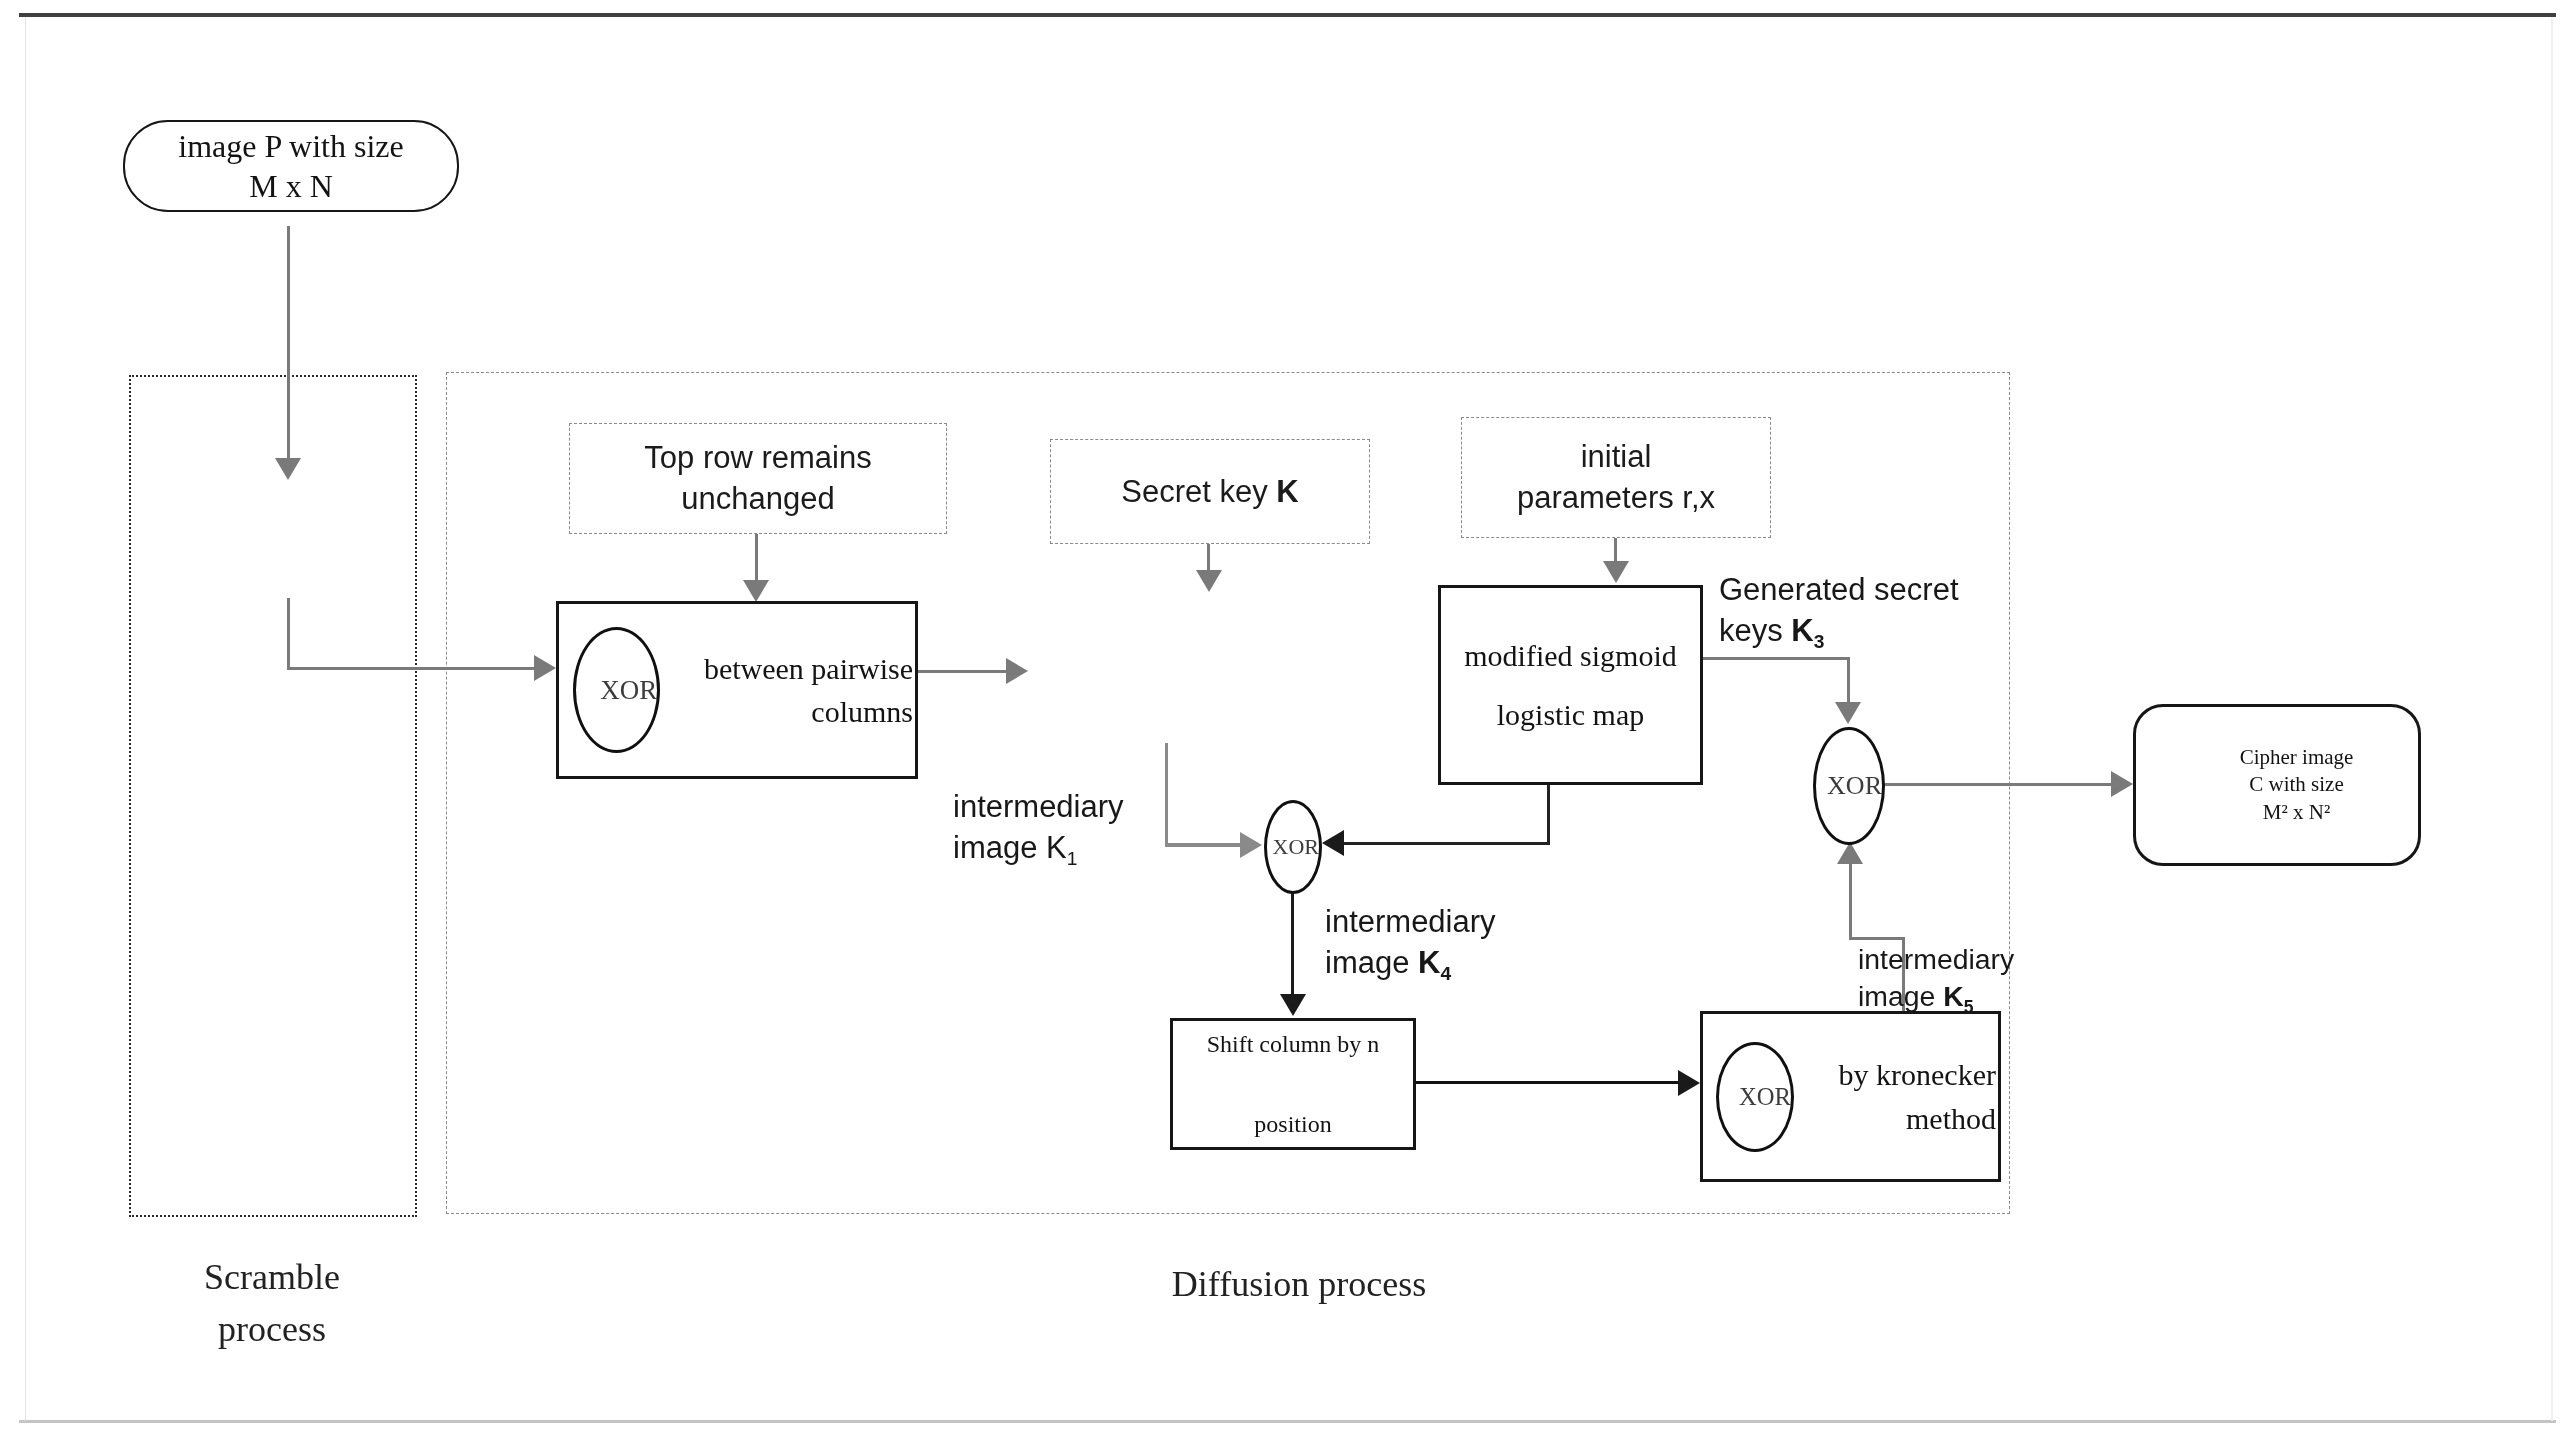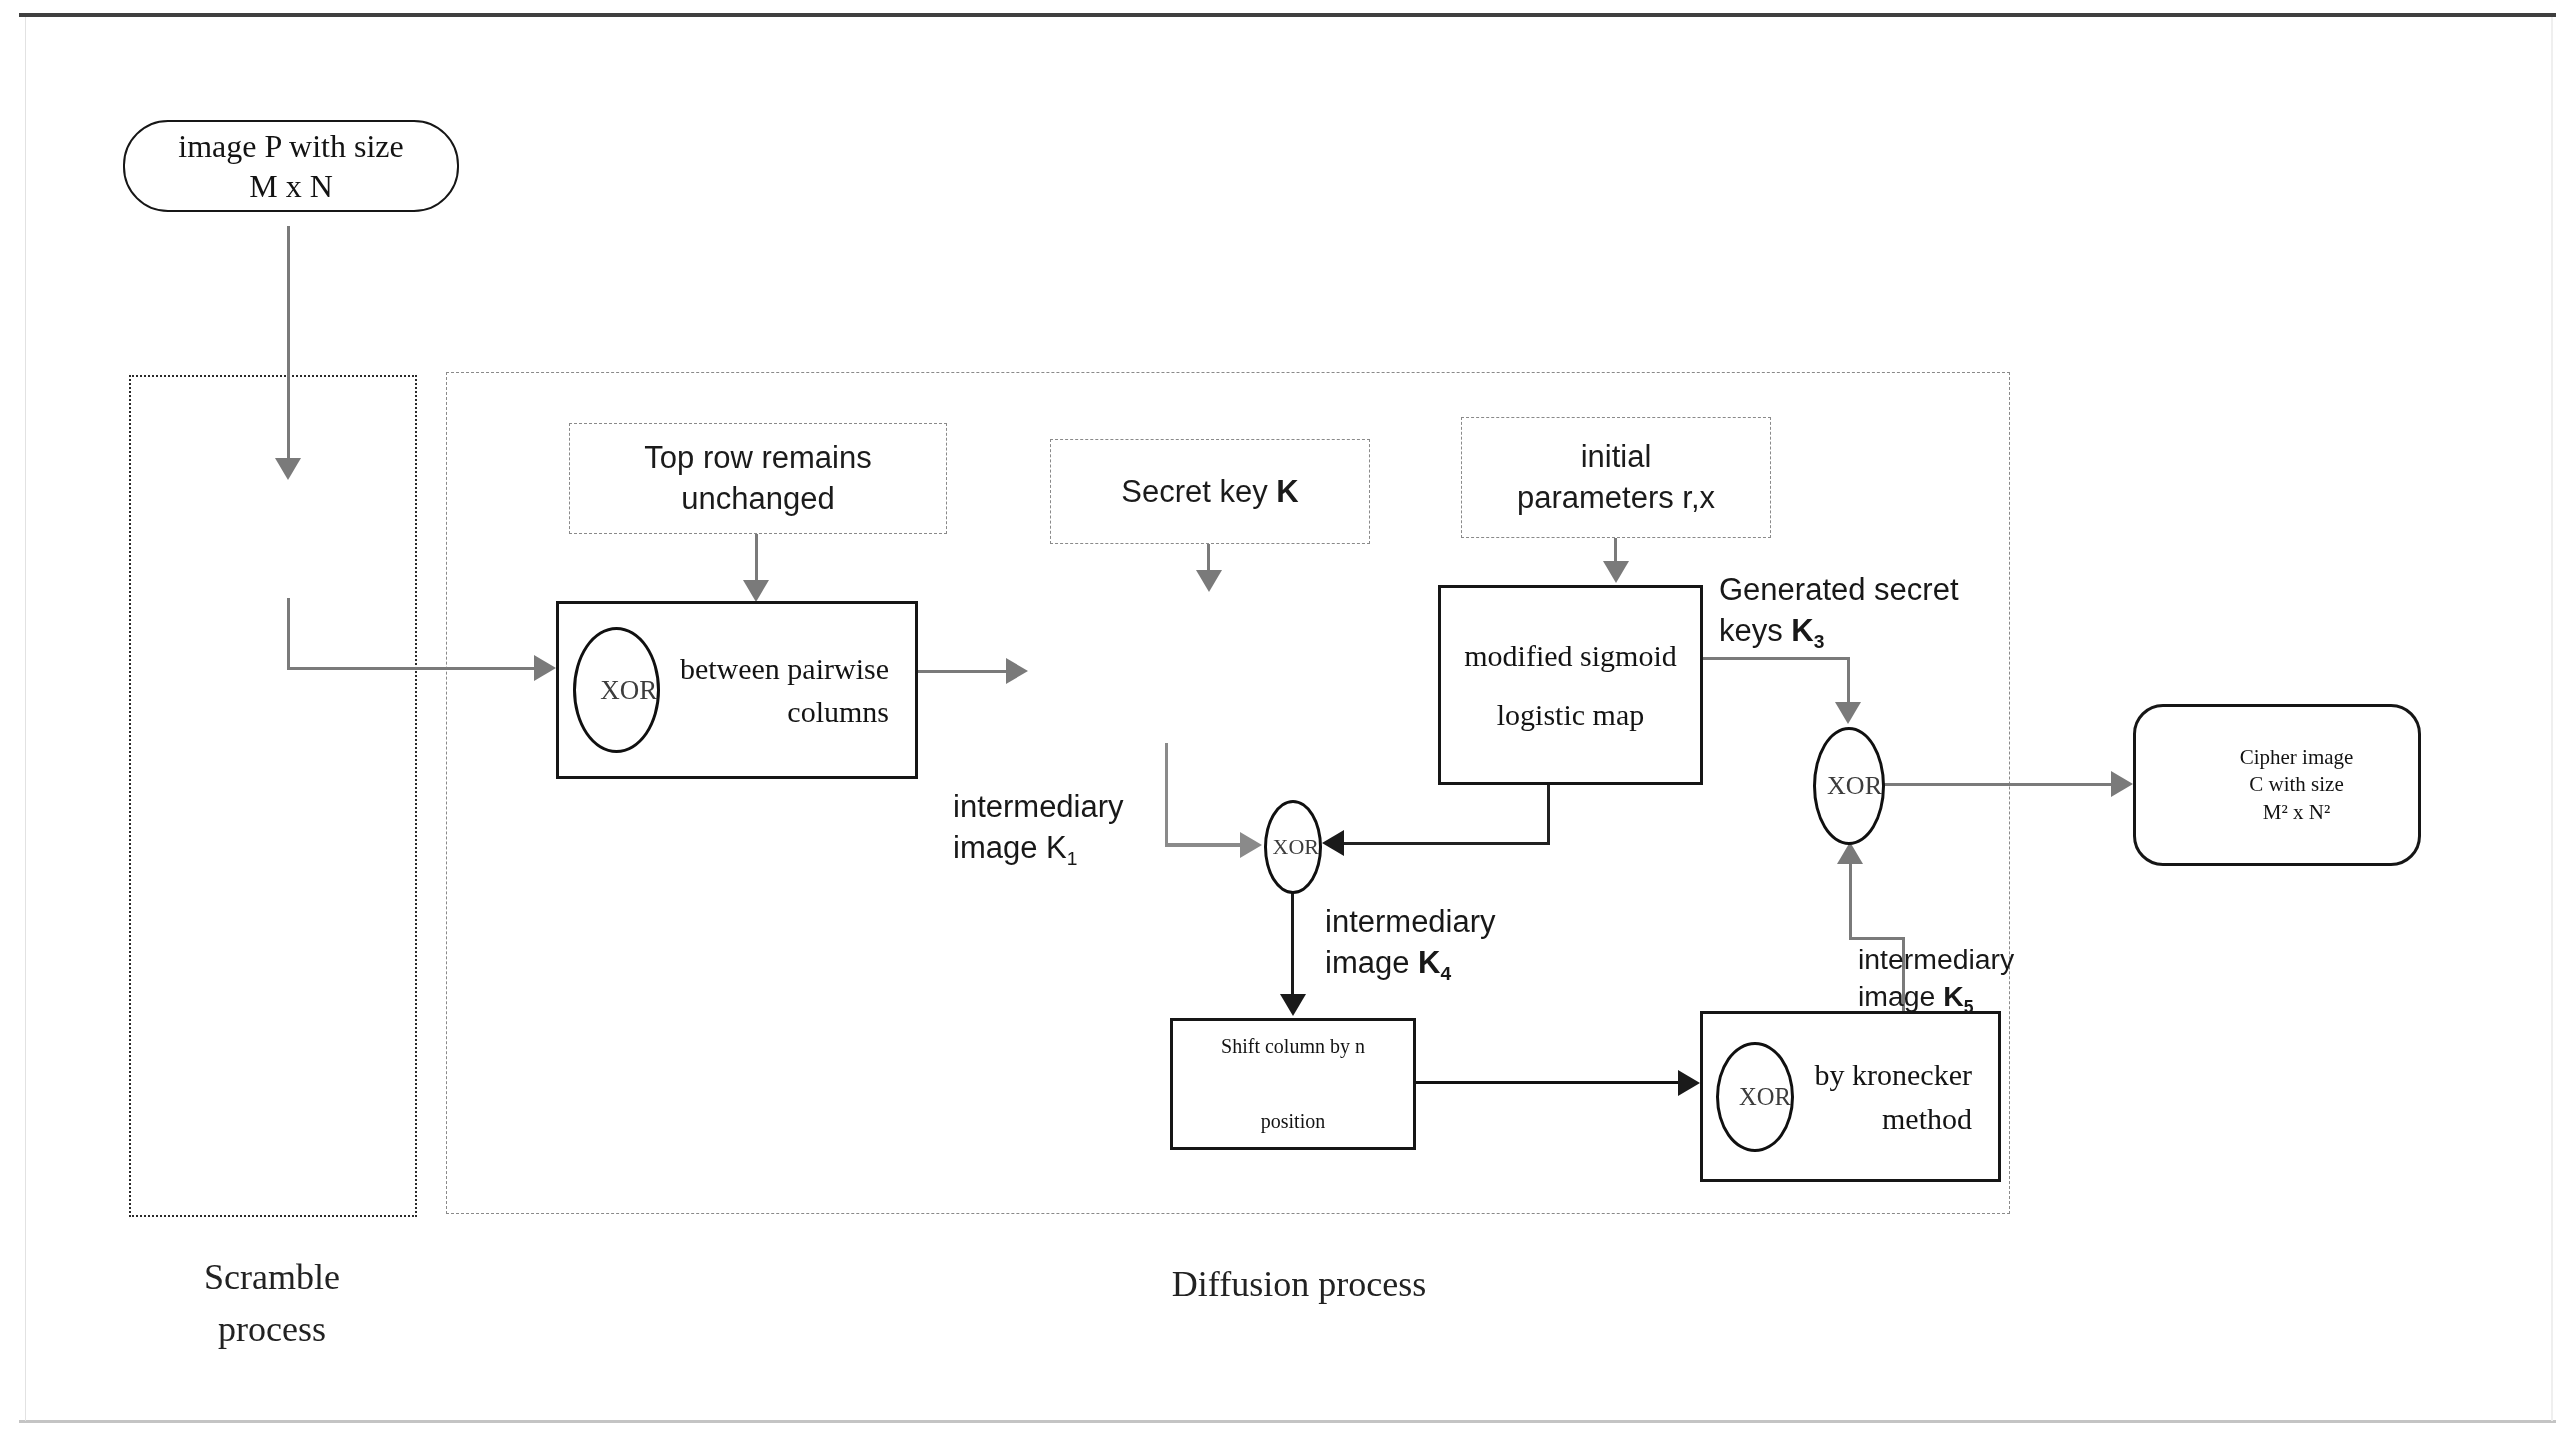--- a/index.html
+++ b/index.html
@@ -18,21 +18,21 @@
   .container{position:absolute;background:transparent;box-sizing:border-box;}
   .ellipse{position:absolute;background:#fff;border:3.2px solid #101010;border-radius:50%;
        display:flex;align-items:center;justify-content:flex-end;color:#3c3c3c;box-sizing:border-box;
        font-family:"Liberation Serif",serif;}
   .vline,.hline{position:absolute;}
   .lbl{position:absolute;text-align:left;color:#181818;font-family:Liberation Sans, sans-serif;line-height:1.32;}
   .slabel{position:absolute;text-align:center;color:#222;font-family:"Liberation Serif",serif;}
   .arr{position:absolute;width:0;height:0;}
   sub{font-size:0.62em;line-height:0;}
   .b{font-weight:bold;}
-  .inboxtxt{flex:1;text-align:right;line-height:1.45;padding-right:26px;}
+  .inboxtxt{flex:1;text-align:right;line-height:1.45;padding-right:2px;}
 </style>
 </head>
 <body>
 
 <div id="canvas">
 
   <div class="rule" style="left:19.4px;top:13px;width:2537px;height:3.9px;background:#3f3f3f;"></div>
   <div class="rule" style="left:19.4px;top:1420px;width:2537px;height:2.6px;background:#c4c4c4;"></div>
   <div class="rule" style="left:24.6px;top:17px;width:1.9px;height:1404px;background:#e2e2e2;"></div>
   <div class="rule" style="left:2551px;top:17px;width:1.9px;height:1404px;background:#efefef;"></div>
@@ -118,21 +118,21 @@
 
   <div class="box serif" style="left:1438px;top:585px;width:265px;height:200px;font-size:30px;line-height:1.4;gap:17px;">
     <div>modified sigmoid</div>
     <div>logistic map</div>
   </div>
 
   <div class="ellipse" style="left:1264px;top:800px;width:58px;height:94px;font-size:22px;">
     <span>XOR</span>
   </div>
 
-  <div class="box serif" style="left:1170px;top:1018px;width:246px;height:132px;font-size:20px;line-height:1.35;gap:48px;">
+  <div class="box serif" style="left:1170px;top:1018px;width:246px;height:132px;font-size:24px;line-height:1.35;gap:48px;">
     <div>Shift column by n</div>
     <div>position</div>
   </div>
 
   <div class="box serif" style="left:1700px;top:1011px;width:301px;height:171px;font-size:30px;flex-direction:row;align-items:center;">
     <div class="ellipse" style="position:relative;margin-left:13px;width:78px;height:110px;font-size:24.6px;flex:0 0 auto;">
       <span>XOR</span>
     </div>
     <div class="inboxtxt">
       <div>by kronecker</div>

